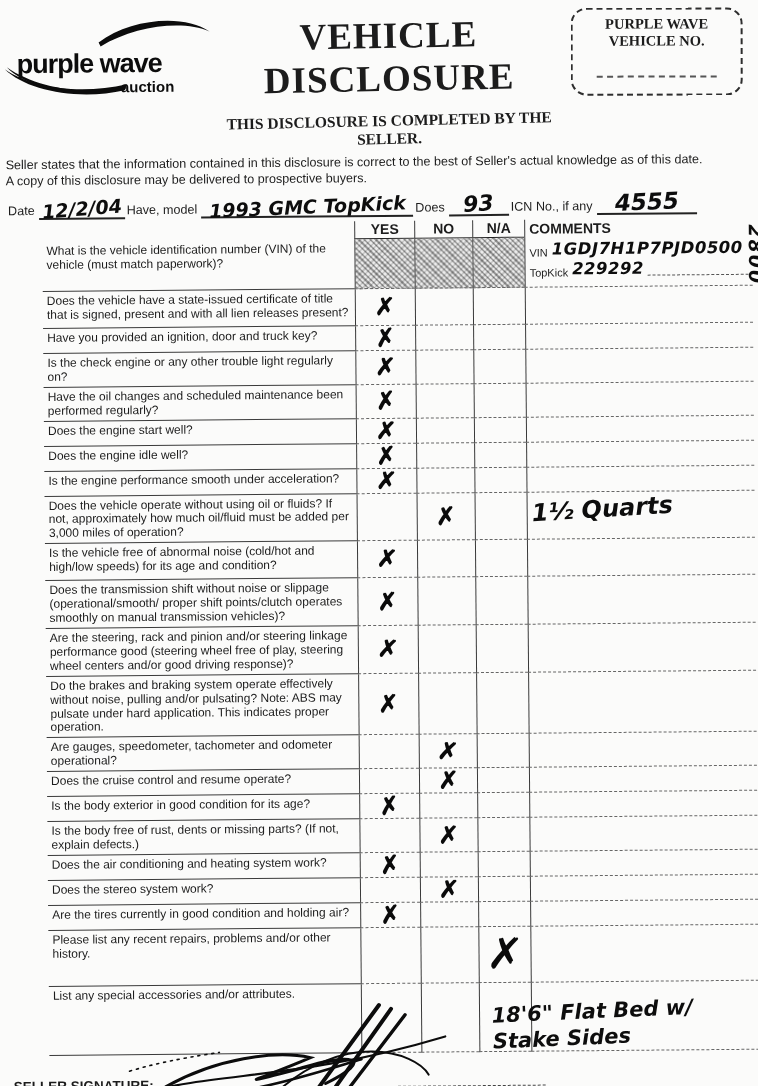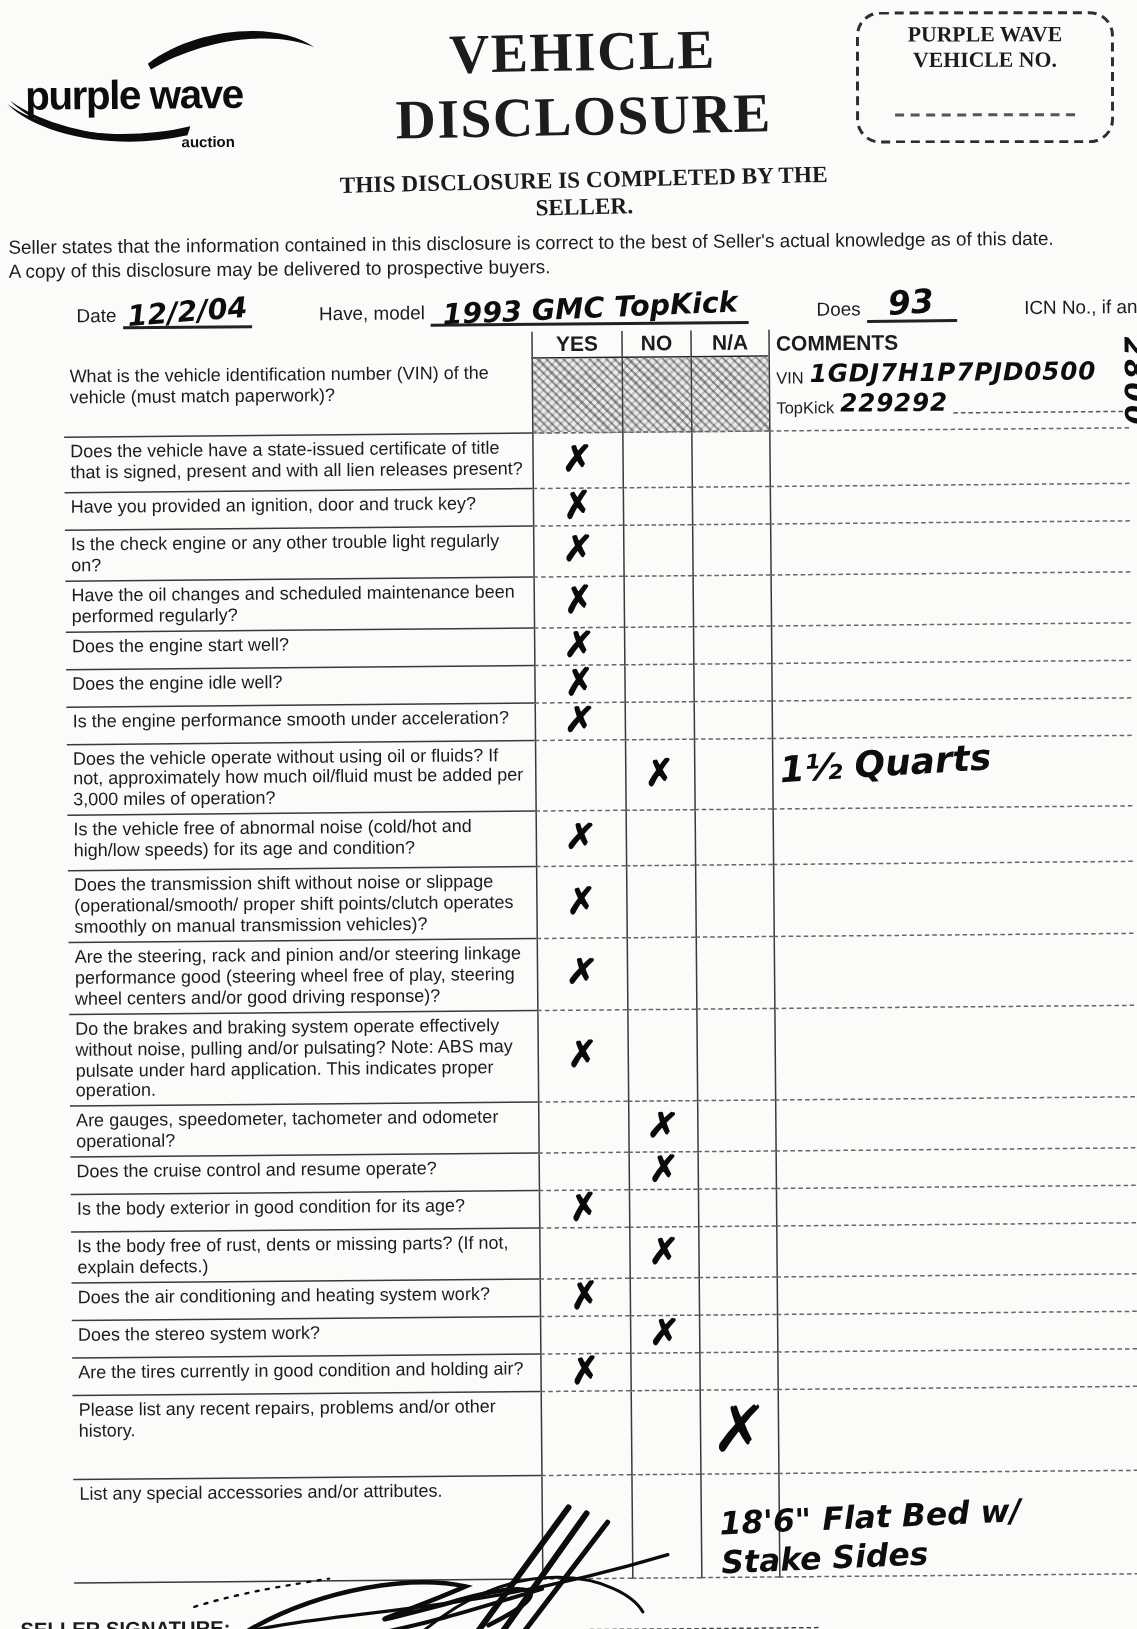--- a/index.html
+++ b/index.html
@@ -3,46 +3,46 @@
 <meta charset="utf-8">
 <style>
   html,body{margin:0;padding:0;width:758px;height:1086px;overflow:hidden;
     background:#fbfbfa;font-family:"Liberation Sans",sans-serif;color:#1c1c1c;}
   .sheet{position:relative;width:758px;height:1086px;transform:rotate(-0.5deg);transform-origin:50% 40%;}
   
   .hdr{display:flex;align-items:flex-start;padding:8px 6px 0 6px;}
   .logo{position:relative;width:208px;height:92px;flex:0 0 auto;}
   .logo svg{position:absolute;left:0;top:0;}
   .logo-text{position:absolute;left:14px;top:38px;font-size:27px;font-weight:bold;letter-spacing:-1px;color:#0c0c0c;}
-  .logo-sub{position:absolute;left:118px;top:80px;font-size:10px;font-weight:bold;color:#0c0c0c;text-align:center;}
+  .logo-sub{position:absolute;left:118px;top:68px;font-size:15px;font-weight:bold;color:#0c0c0c;text-align:center;}
   .title-block{flex:1;text-align:center;padding-top:6px;}
   .title-block h1{margin:0;font-family:"Liberation Serif",serif;font-size:37px;font-weight:bold;
     letter-spacing:1px;transform:rotate(-0.6deg);}
   .subtitle{font-family:"Liberation Serif",serif;font-size:15.5px;font-weight:bold;margin-top:12px;transform:rotate(-0.8deg);}
   .cust-box{flex:0 0 auto;width:172px;height:88px;border:2.5px dashed #2e2e2e;border-radius:16px;
     margin:2px 6px 0 4px;text-align:center;font-family:"Liberation Serif",serif;font-weight:bold;font-size:14.5px;
     padding-top:6px;box-sizing:border-box;transform:rotate(0.4deg);}
   .cust-blank{margin:26px auto 0;width:120px;border-bottom:2px dashed #555;}
   
   .intro{padding:6px 8px 0 8px;font-size:12.6px;line-height:1.28;}
   .meta{display:flex;align-items:flex-end;padding:8px 8px 0 8px;font-size:12.6px;white-space:nowrap;}
-  .meta .lbl{padding:0 4px 2px 2px;margin-left:43px;}
+  .meta .lbl{padding:0 4px 2px 2px;}
   .blank{border-bottom:2px solid #222;text-align:center;line-height:0.9;}
   .hw{font-style:italic;font-weight:bold;color:#0d0d0d;font-family:"DejaVu Sans",sans-serif;}
   .hw-date{font-size:19px;display:inline-block;transform:rotate(-4deg);}
   .hw-make{font-size:19px;display:inline-block;transform:rotate(-2deg);}
   .hw-year{font-size:22px;display:inline-block;transform:rotate(-3deg);}
   .hw-icn{font-size:23px;display:inline-block;transform:rotate(-2deg);}
   
   .tbl{margin:4px 4px 0 44px;position:relative;}
   .row{display:flex;align-items:stretch;}
   .cell{box-sizing:border-box;}
   .q{width:312px;font-size:12px;line-height:1.16;padding:3px 6px 2px 4px;border-bottom:1.6px solid #3a3a3a;}
   .ans{border-left:1.6px solid #3a3a3a;border-bottom:1.6px dashed #666;display:flex;align-items:center;justify-content:center;overflow:visible;}
-  .ya{width:60px;} .na-c{width:46px;} .nac{width:52px;}
+  .ya{width:60px;} .na-c{width:58px;} .nac{width:52px;}
   .cmt{flex:1;border-left:1.6px solid #3a3a3a;border-bottom:1.6px dashed #666;position:relative;padding:1px 4px;overflow:visible;}
   .hrow .cell{border-bottom:1.8px solid #222;font-weight:bold;font-size:14px;}
   .hrow .q{border-bottom:none;}
   .hrow .ans{background:none;}
   .hrow .cmt{display:flex;align-items:center;font-size:14px;border-bottom:none;}
   .chk{font-size:24px;font-weight:bold;color:#0a0a0a;line-height:1;}
   .shaded{background:
      repeating-linear-gradient(45deg,rgba(70,70,70,.55) 0 1.5px,rgba(220,220,220,.4) 1.5px 4px),
      repeating-linear-gradient(-45deg,rgba(90,90,90,.45) 0 1.5px,rgba(235,235,235,.3) 1.5px 4px);}
   .rows .row:nth-child(1){min-height:50px}

